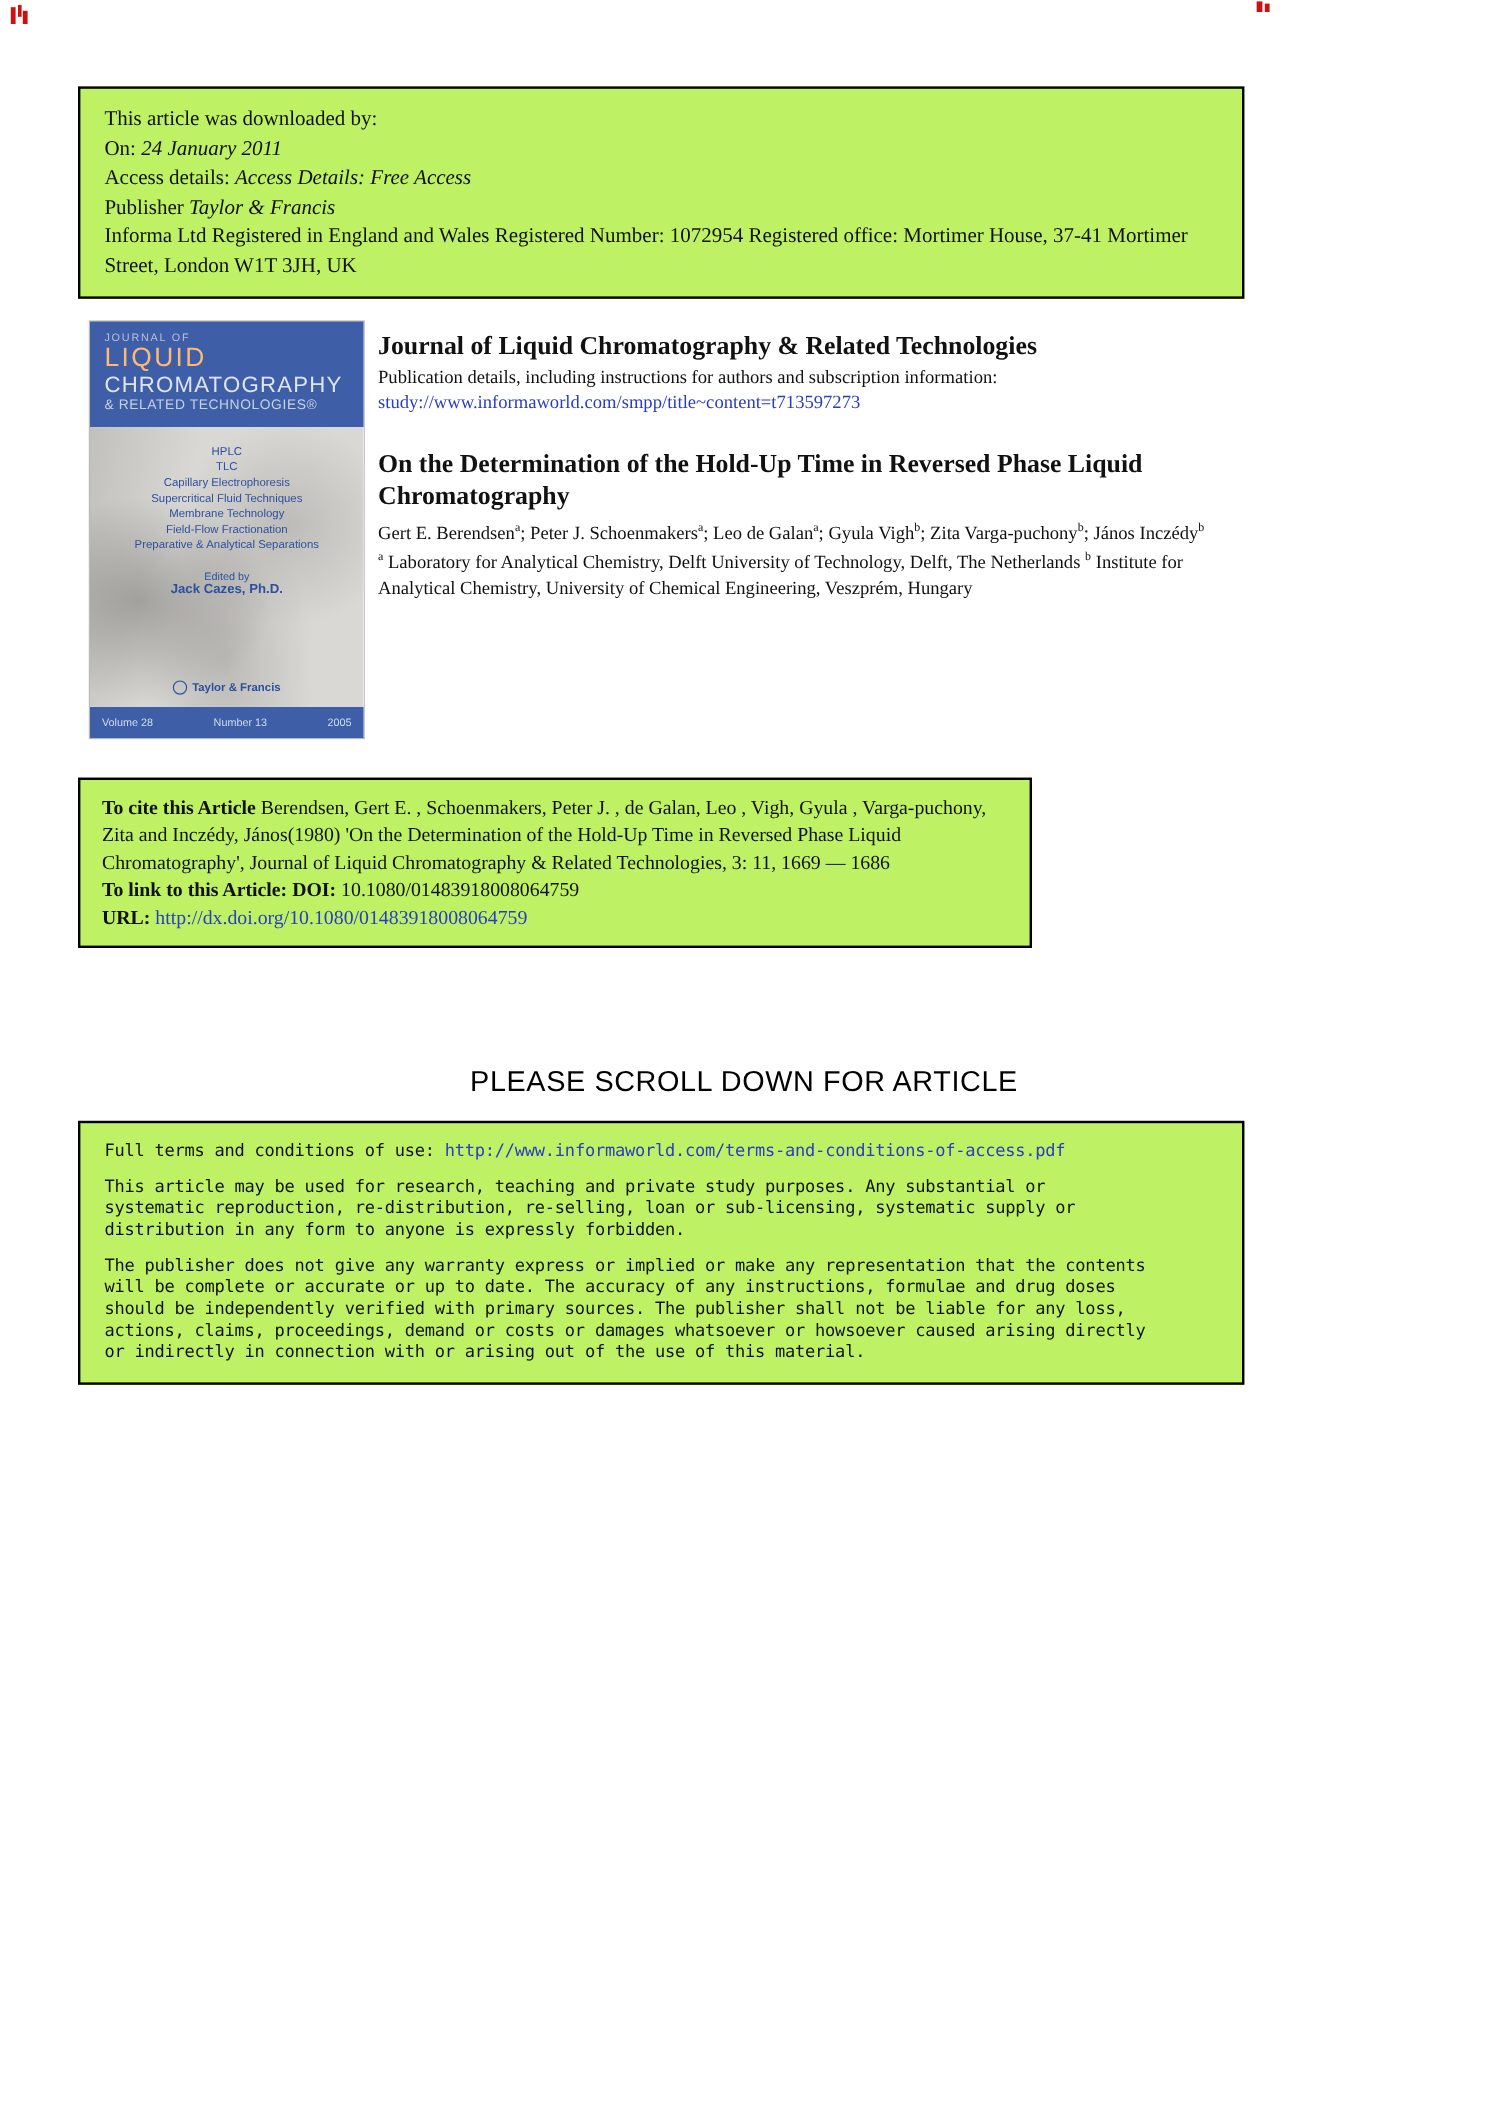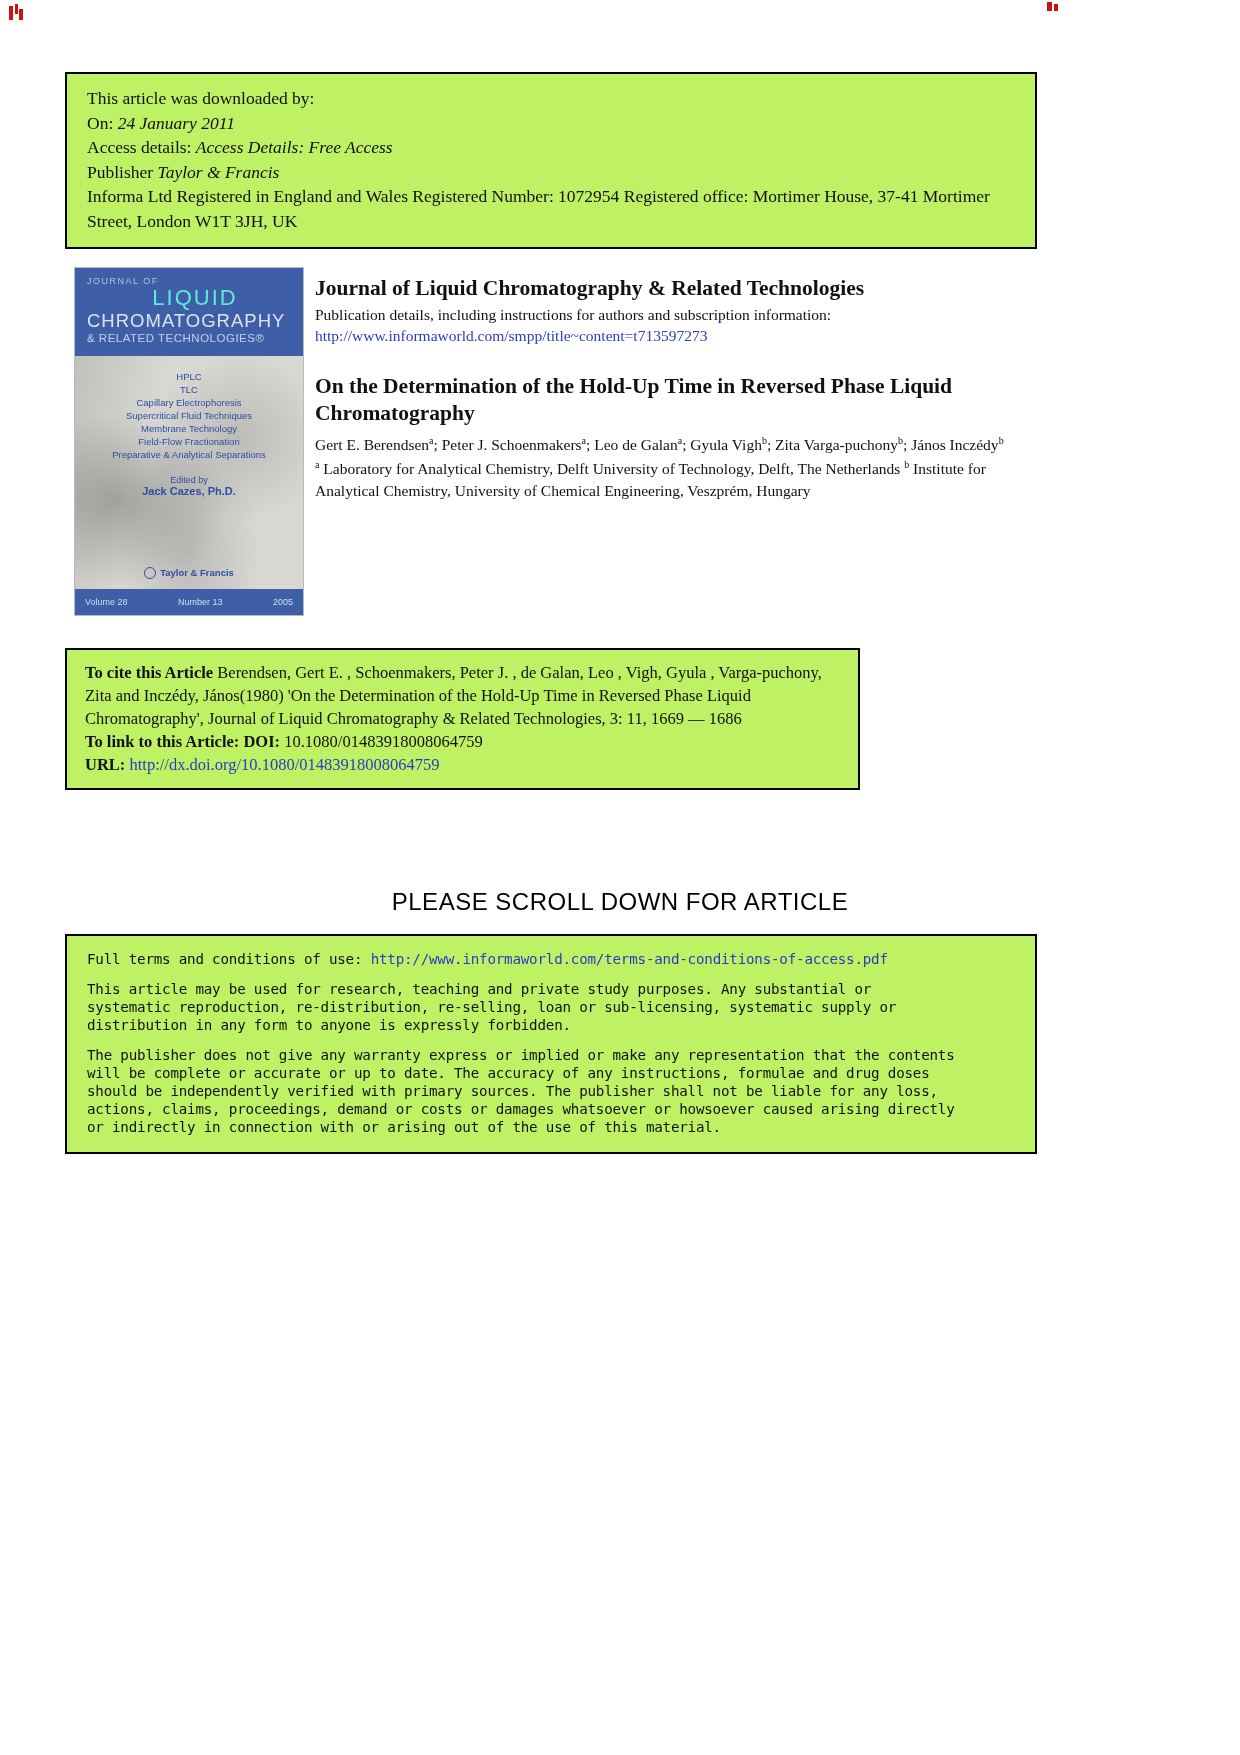--- a/index.html
+++ b/index.html
@@ -14,21 +14,21 @@
   
   .download-box { left:65px; top:72px; width:972px; padding:12px 20px 14px 20px;
     font-size:17.5px; line-height:24.5px; }
   .it { font-style:italic; }
   a.link, .link { color:#2a3cc2; text-decoration:none; cursor:pointer; }
   
   .cover { position:absolute; left:75px; top:268px; width:228px; height:347px;
     box-shadow:0 0 0 1px #b9b9b9; font-family:"Liberation Sans", sans-serif; }
   .cover-head { background:#3e5fa7; height:88px; box-sizing:border-box; padding:8px 0 0 12px; }
   .ch-small { font-size:9px; letter-spacing:1.5px; color:#b7c2dc; }
-  .ch-l1 { font-size:22px; letter-spacing:2px; color:#5eead4; line-height:24px;text-align:center; }
+  .ch-l1 { font-size:22px; letter-spacing:2px; color:#fdba74; line-height:24px; }
   .ch-l2 { font-size:18.5px; letter-spacing:1px; color:#dde3f1; line-height:21px; }
   .ch-l3 { font-size:11.5px; letter-spacing:0.5px; color:#c7d0e4; line-height:15px; }
   .cover-body { position:relative; height:233px; background:
       radial-gradient(ellipse at 18% 62%, rgba(88,88,84,0.40), transparent 42%),
       radial-gradient(ellipse at 72% 35%, rgba(140,140,136,0.38), transparent 40%),
       radial-gradient(ellipse at 50% 85%, rgba(120,120,116,0.30), transparent 45%),
       linear-gradient(100deg, rgba(120,120,118,0.25), rgba(0,0,0,0) 35%),
       #d9d8d4; }
   .cover-topics { padding-top:14px; text-align:center; }
   .cover-topics div { font-size:9.5px; line-height:13px; color:#2d4fa0; }
@@ -122,21 +122,21 @@
     <div class="cover-foot">
       <span>Volume 28</span>
       <span>Number 13</span>
       <span>2005</span>
     </div>
   </div>
 
   <div class="right-col">
     <div class="journal-title">Journal of Liquid Chromatography &amp; Related Technologies</div>
     <div class="pub-details">Publication details, including instructions for authors and subscription information:</div>
-    <div class="journal-link"><a class="link">http://www.informaworld.com/smpp/title~content=t713597273</a></div>
+    <div class="journal-link"><a class="link">study://www.informaworld.com/smpp/title~content=t713597273</a></div>
 
     <div class="article-title">On the Determination of the Hold-Up Time in Reversed Phase Liquid Chromatography</div>
 
     <div class="authors">
       <span>Gert E. Berendsen</span><sup>a</sup><span>; Peter J. Schoenmakers</span><sup>a</sup><span>; Leo de Galan</span><sup>a</sup><span>; Gyula Vigh</span><sup>b</sup><span>; Zita Varga-puchony</span><sup>b</sup><span>; János Inczédy</span><sup>b</sup>
     </div>
 
     <div class="affiliations">
       <sup>a</sup><span> Laboratory for Analytical Chemistry, Delft University of Technology, Delft, The Netherlands </span><sup>b</sup><span> Institute for Analytical Chemistry, University of Chemical Engineering, Veszprém, Hungary</span>
     </div>

